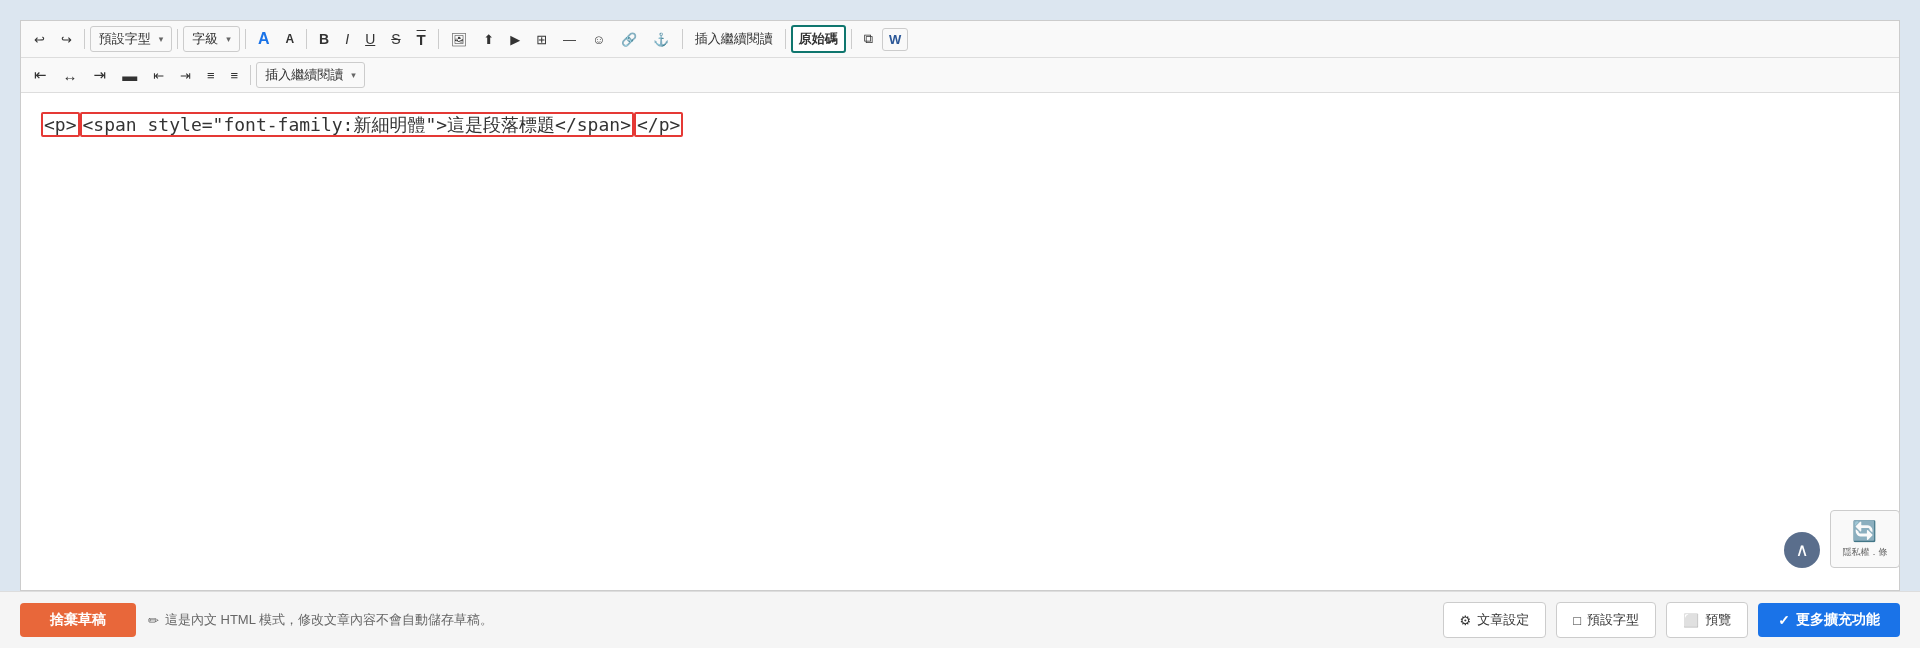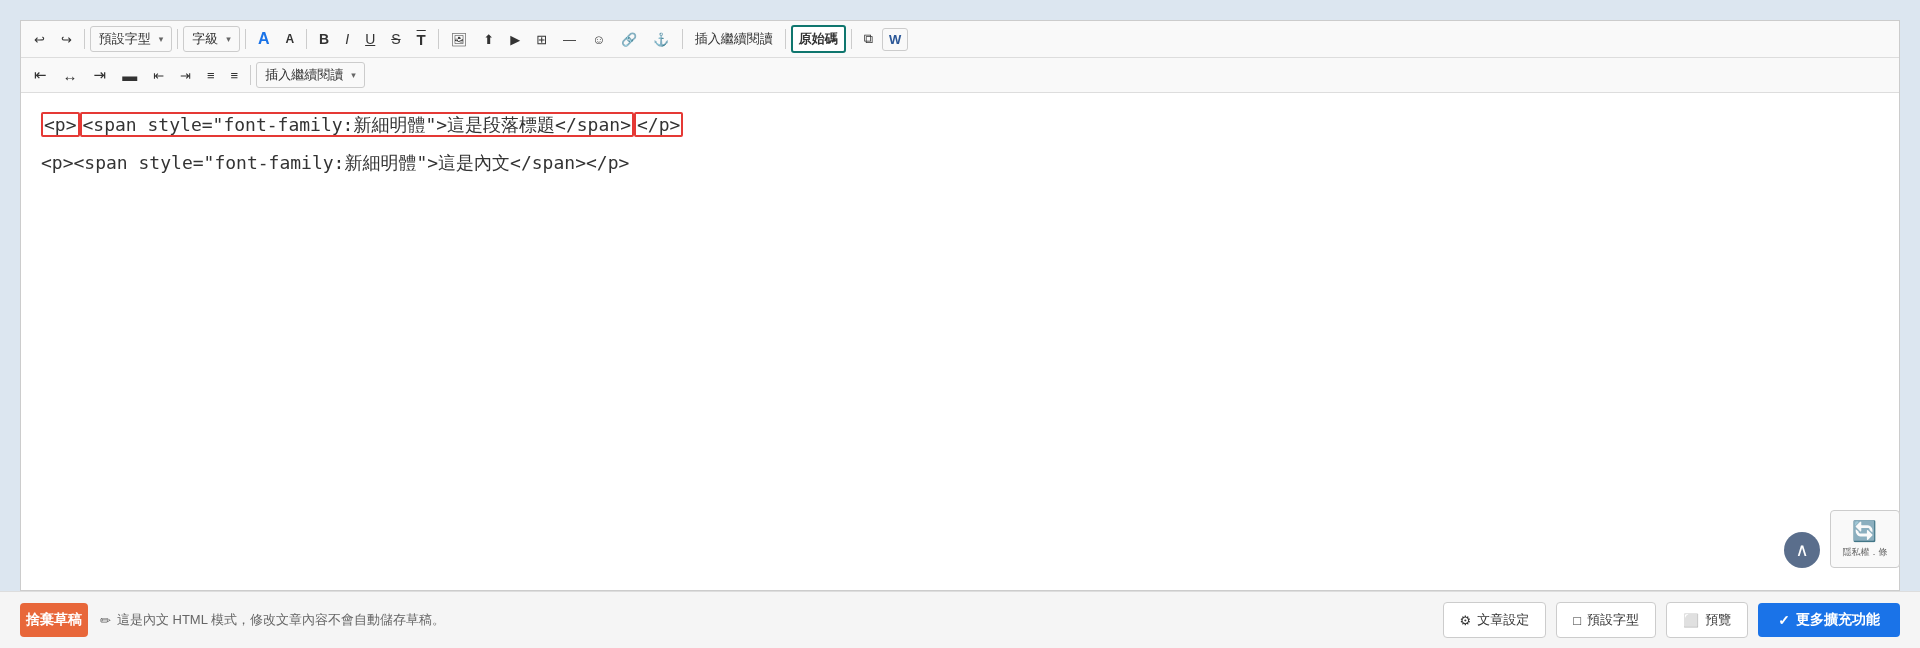--- a/index.html
+++ b/index.html
@@ -142,21 +142,21 @@
       display: flex;
       align-items: center;
       gap: 12px;
     }
 
     .btn-discard {
       background: #e8673a;
       color: #fff;
       border: none;
       border-radius: 4px;
-      padding: 8px 6px;
+      padding: 8px 30px;
       cursor: pointer;
       font-size: 14px;
       font-weight: bold;
     }
 
     .warning-text {
       color: #666;
       font-size: 13px;
       display: flex;
       align-items: center;
@@ -314,21 +314,20 @@
       <button class="dropdown-btn">
         <span>插入繼續閱讀</span>
         <span class="caret">▾</span>
       </button>
     </div>
 
     <div class="code-area">
       <span class="code-line">
         <span class="highlight-tag">&lt;p&gt;</span><span class="highlight-tag">&lt;span style="font-family:新細明體"&gt;這是段落標題&lt;/span&gt;</span><span class="highlight-tag">&lt;/p&gt;</span>
       </span>
-      <span class="code-line">&lt;p&gt;&lt;span style="font-family:新細明體"&gt;這是內文&lt;/span&gt;&lt;/p&gt;</span>
     </div>
 
   </div>
 </div>
 
 <div class="bottom-bar">
   <div class="bottom-left">
     <button class="btn-discard">捨棄草稿</button>
     <div class="warning-text">
       <span>✏</span>

